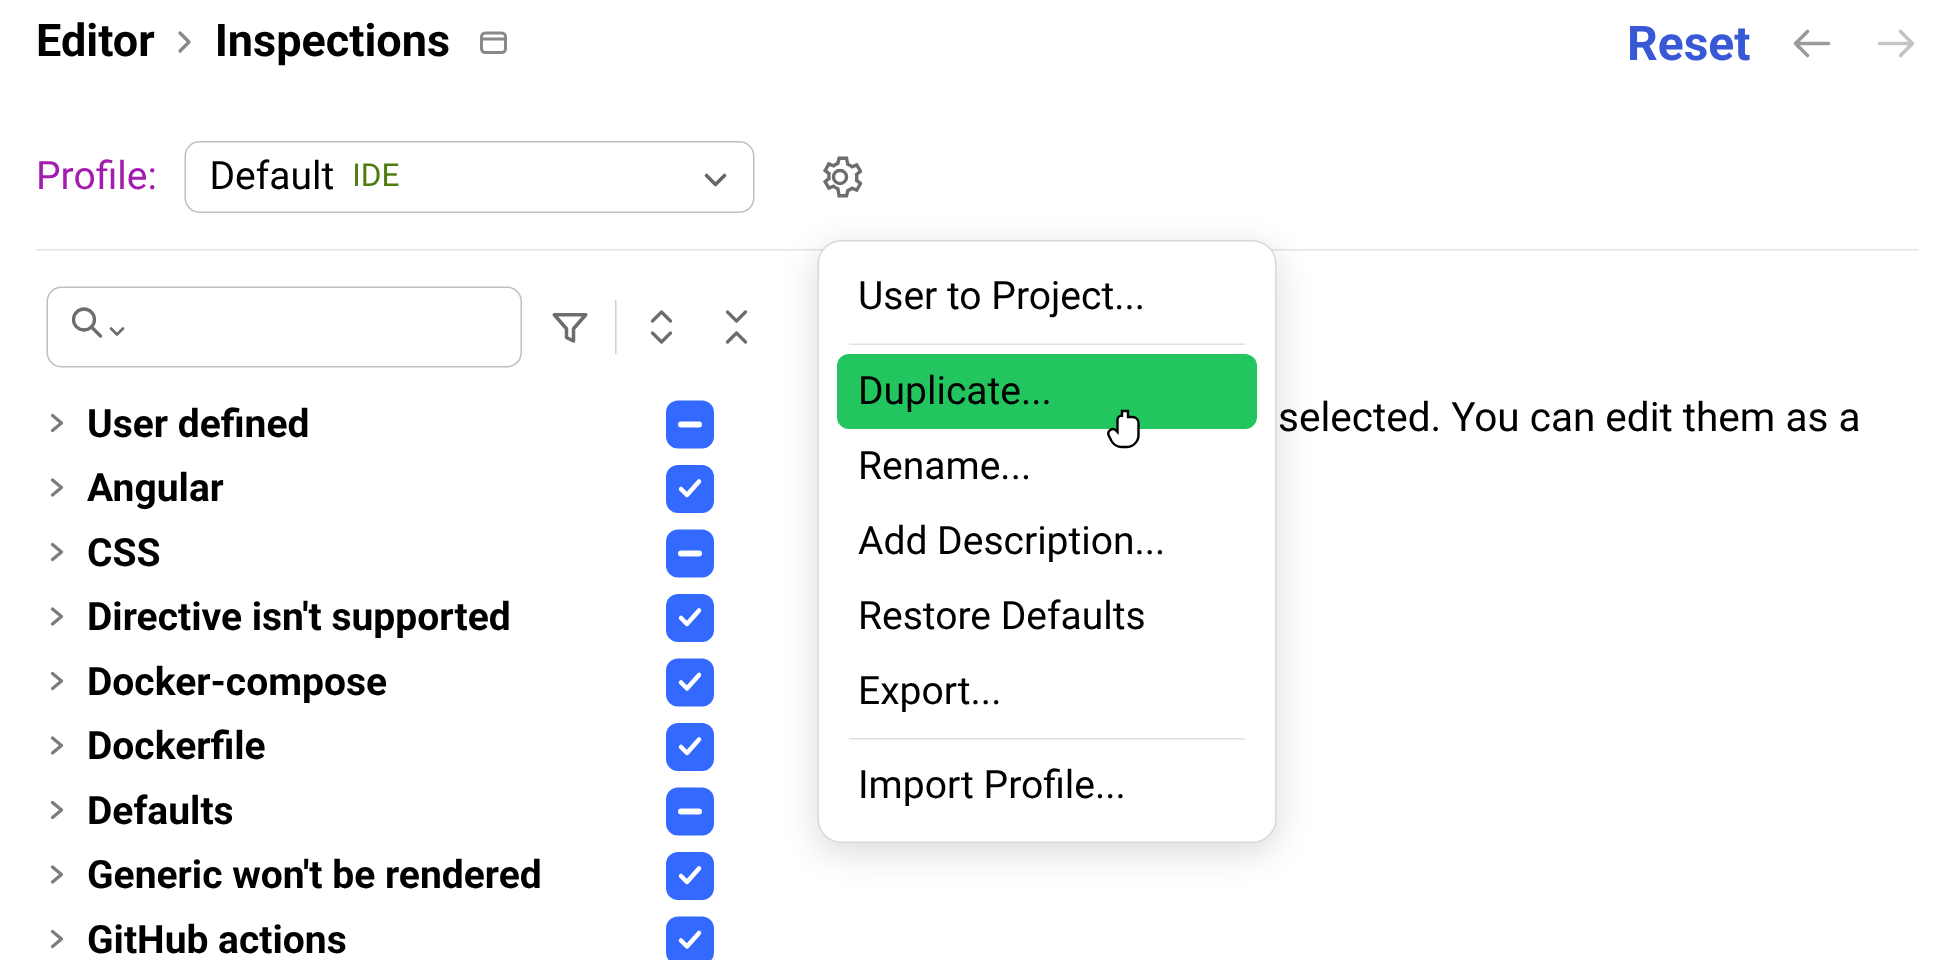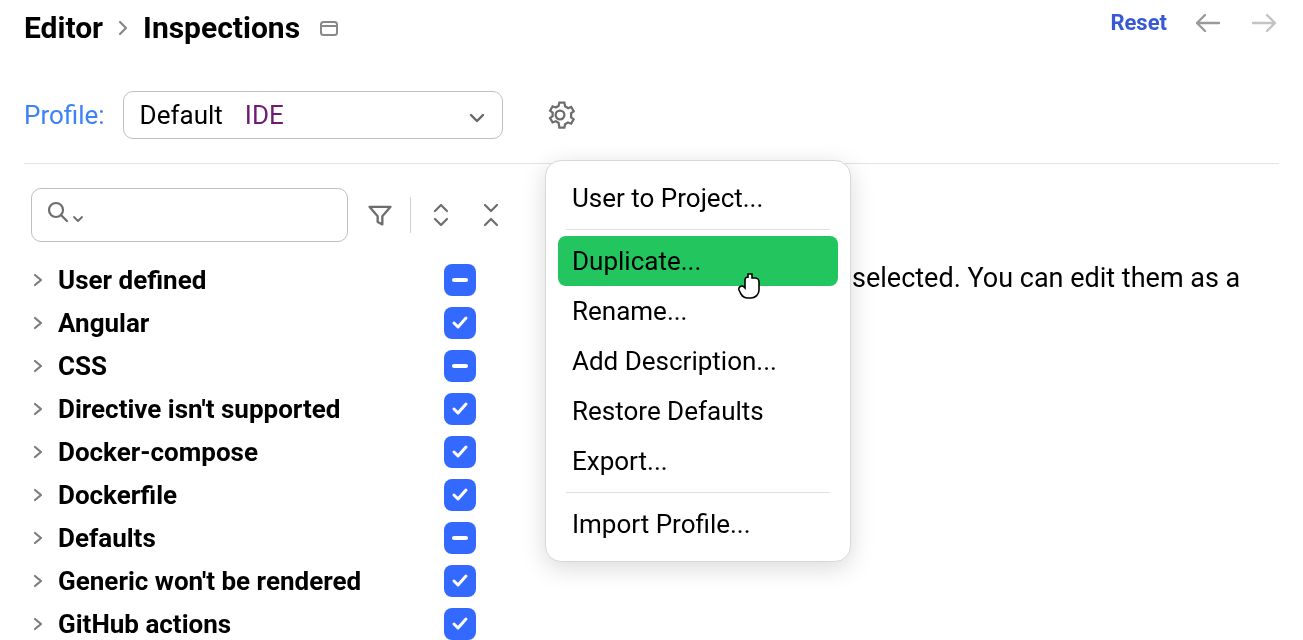--- a/index.html
+++ b/index.html
@@ -37,64 +37,64 @@
       font-size: 24px;
     }
     .breadcrumb-right {
       display: flex;
       align-items: center;
       gap: 26px;
     }
     .reset-link {
       color: #3858d6;
       font-weight: 700;
-      font-size: 22px;
+      font-size: 32px;
     }
     .arrow-btn {
       color: #999;
       display: inline-flex;
       align-items: center;
     }
     .window-icon {
       display: inline-flex;
       align-items: center;
       margin-left: 4px;
     }
     .profile-row {
       display: flex;
       align-items: center;
       padding: 46px 24px 0 24px;
       gap: 18px;
     }
     .profile-label {
       font-size: 26px;
-      color: #3b82f6;
+      color: #a21caf;
     }
     .profile-selector {
       display: flex;
       align-items: center;
       border: 1.5px solid #bfbfbf;
       border-radius: 10px;
       padding: 8px 16px;
       width: 380px;
       justify-content: space-between;
       background: #fff;
     }
     .profile-selector-text {
       display: flex;
       align-items: center;
-      gap: 22px;
+      gap: 12px;
     }
     .profile-name {
       font-size: 26px;
       color: #000;
     }
     .profile-scope {
-      font-size: 26px;
-      color: #701a75;
+      font-size: 21px;
+      color: #4d7c0f;
     }
     .gear-btn {
       color: #6d6d6d;
       display: inline-flex;
       margin-left: 24px;
     }
     .divider {
       border-top: 1px solid #e3e3e3;
       margin: 24px 24px 0 24px;
     }

